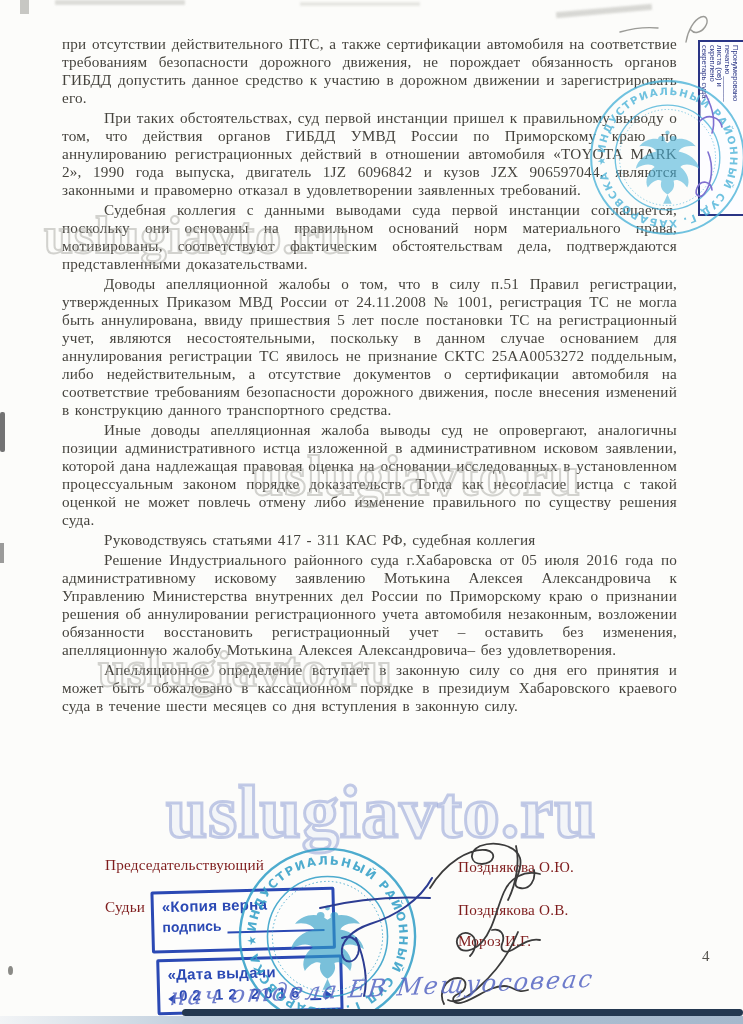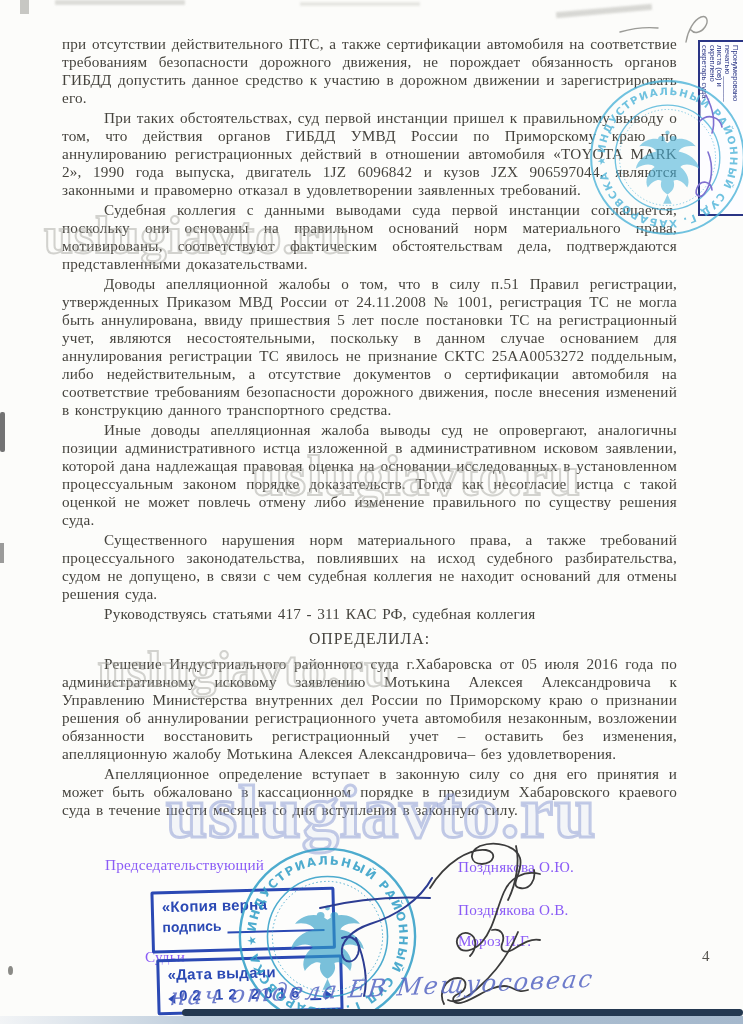--- a/index.html
+++ b/index.html
@@ -7,21 +7,21 @@
         font-family:"Liberation Serif",serif;color:#45433d;}
   
   .body-text{position:absolute;left:62px;top:35px;width:615px;}
   .para{margin:0 0 2px 0;font-size:15.2px;line-height:18px;text-align:justify;
         text-indent:42px;letter-spacing:0.2px;word-spacing:1.5px;color:#45433d;}
   .para-first{text-indent:0;}
   .heading{margin:7px 0 7px 0;font-size:15.8px;line-height:18px;text-align:center;
            font-weight:normal;letter-spacing:1px;color:#45433d;}
   
   .abs{position:absolute;}
-  .sig-label,.sig-name{font-size:15.2px;letter-spacing:0.2px;color:#8b5cf6;white-space:nowrap;}
+  .sig-label,.sig-name{font-size:15.2px;letter-spacing:0.2px;color:#7f1d1d;white-space:nowrap;}
   
   .wm{position:absolute;font-family:Liberation Serif, serif;font-weight:700;white-space:nowrap;
       color:transparent;pointer-events:none;}
   .wm-gray{-webkit-text-stroke:2px rgba(168,168,162,0.50);}
   .wm1{left:44px;top:206px;font-size:52px;letter-spacing:1px;}
   .wm2{left:252px;top:444px;font-size:56px;letter-spacing:1px;}
   .wm3{left:98px;top:640px;font-size:50px;letter-spacing:1px;}
   .wm4{left:166px;top:770px;font-size:74px;letter-spacing:1px;
        -webkit-text-stroke:3px rgba(146,160,214,0.55);color:rgba(170,184,232,0.10);}
   
@@ -76,30 +76,28 @@
 <body>
 
 <div class="page">
 
   <div class="body-text">
     <p class="para para-first">при отсутствии действительного ПТС, а также сертификации автомобиля на соответствие требованиям безопасности дорожного движения, не порождает обязанность органов ГИБДД допустить данное средство к участию в дорожном движении и зарегистрировать его.</p>
     <p class="para">При таких обстоятельствах, суд первой инстанции пришел к правильному выводу о том, что действия органов ГИБДД УМВД России по Приморскому краю по аннулированию регистрационных действий в отношении автомобиля «TOYOTA MARK 2», 1990 года выпуска, двигатель 1JZ 6096842 и кузов JZX 906597044, являются законными и правомерно отказал в удовлетворении заявленных требований.</p>
     <p class="para">Судебная коллегия с данными выводами суда первой инстанции соглашается, поскольку они основаны на правильном оснований норм материального права, мотивированы, соответствуют фактическим обстоятельствам дела, подтверждаются представленными доказательствами.</p>
     <p class="para">Доводы апелляционной жалобы о том, что в силу п.51 Правил регистрации, утвержденных Приказом МВД России от 24.11.2008 № 1001, регистрация ТС не могла быть аннулирована, ввиду пришествия 5 лет после постановки ТС на регистрационный учет, являются несостоятельными, поскольку в данном случае основанием для аннулирования регистрации ТС явилось не признание СКТС 25АА0053272 поддельным, либо недействительным, а отсутствие документов о сертификации автомобиля на соответствие требованиям безопасности дорожного движения, после внесения изменений в конструкцию данного транспортного средства.</p>
     <p class="para">Иные доводы апелляционная жалоба выводы суд не опровергают, аналогичны позиции административного истца изложенной в административном исковом заявлении, которой дана надлежащая правовая оценка на основании исследованных в установленном процессуальным законом порядке доказательств. Тогда как несогласие истца с такой оценкой не может повлечь отмену либо изменение правильного по существу решения суда.</p>
-    <p class="para">Существенного нарушения норм материального права, а также требований процессуального законодательства, повлиявших на исход судебного разбирательства, судом не допущено, в связи с чем судебная коллегия не находит оснований для отмены решения суда.</p>
     <p class="para">Руководствуясь статьями 417 - 311 КАС РФ, судебная коллегия</p>
-    <h2 class="heading">ОПРЕДЕЛИЛА:</h2>
     <p class="para">Решение Индустриального районного суда г.Хабаровска от 05 июля 2016 года по административному исковому заявлению Мотькина Алексея Александровича к Управлению Министерства внутренних дел России по Приморскому краю о признании решения об аннулировании регистрационного учета автомобиля незаконным, возложении обязанности восстановить регистрационный учет – оставить без изменения, апелляционную жалобу Мотькина Алексея Александровича– без удовлетворения.</p>
     <p class="para">Апелляционное определение вступает в законную силу со дня его принятия и может быть обжаловано в кассационном порядке в президиум Хабаровского краевого суда в течение шести месяцев со дня вступления в законную силу.</p>
   </div>
 
   <span class="abs sig-label" style="left:105px;top:856px;">Председательствующий</span>
   <span class="abs sig-name" style="left:458px;top:858px;">Позднякова О.Ю.</span>
-  <span class="abs sig-label" style="left:105px;top:948px;margin-left:40px;">Судьи</span>
+  <span class="abs sig-label" style="left:105px;top:898px;">Судьи</span>
   <span class="abs sig-name" style="left:458px;top:901px;">Позднякова О.В.</span>
   <span class="abs sig-name" style="left:458px;top:932px;">Мороз И.Г.</span>
 
   <div class="wm wm-gray wm1">uslugiavto.ru</div>
   <div class="wm wm-gray wm2">uslugiavto.ru</div>
   <div class="wm wm-gray wm3">uslugiavto.ru</div>
   <div class="wm wm4">uslugiavto.ru</div>
 
   <div class="stamp-copy">
     <div class="stamp-box stamp-box1">

